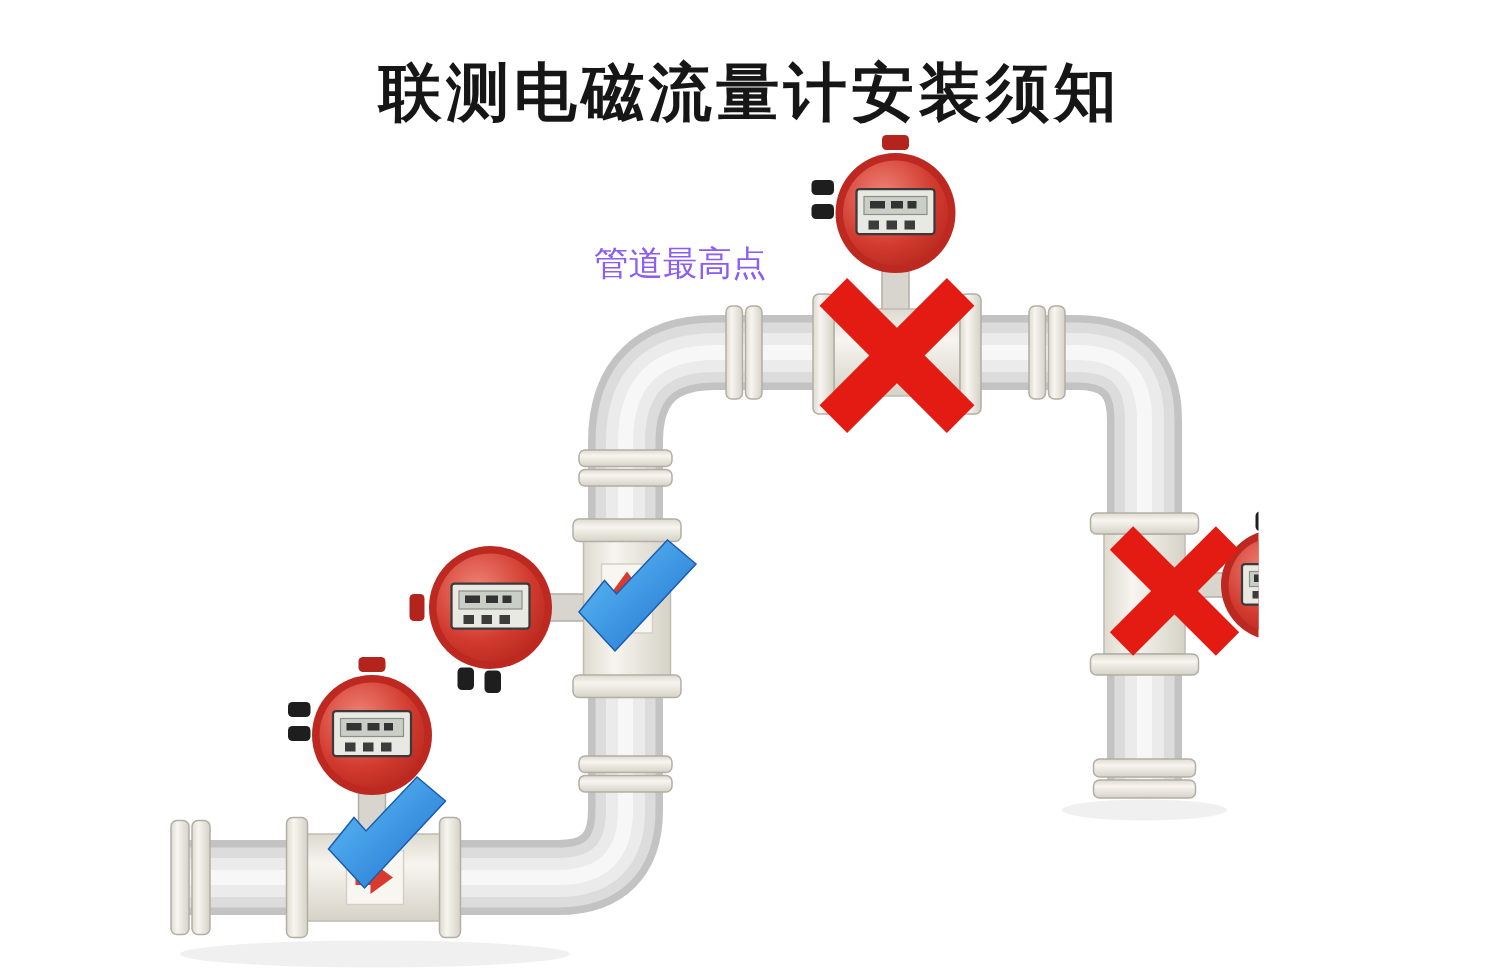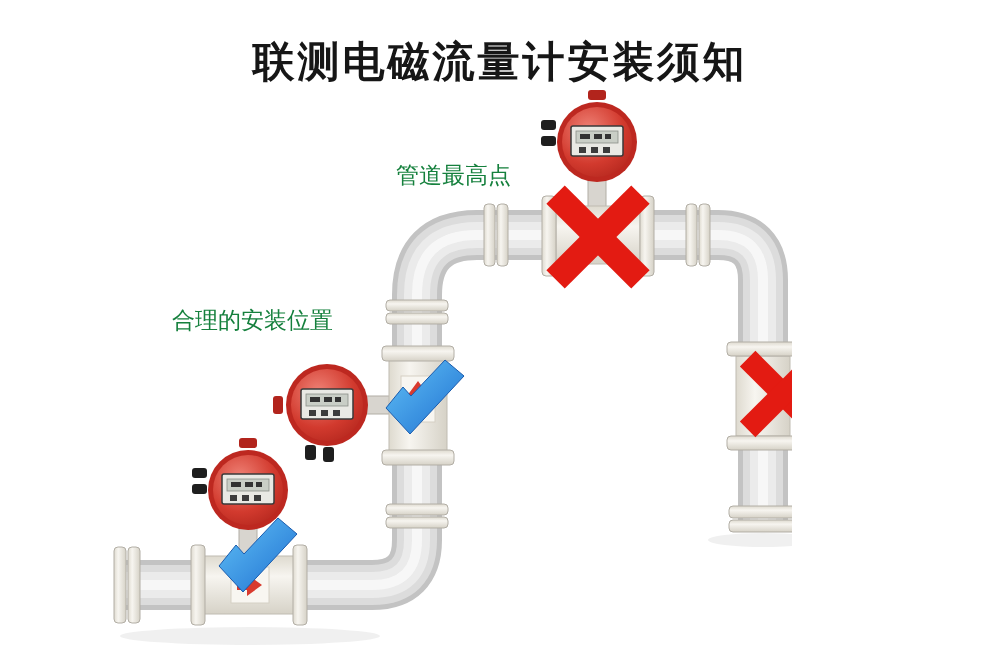--- a/index.html
+++ b/index.html
@@ -1,25 +1,26 @@
 <!DOCTYPE html>
 <html><head>
 <meta charset="utf-8">
 <style>
   html,body{margin:0;padding:0;background:#ffffff;}
   .stage{
     position:relative;width:792px;height:652px;background:#ffffff;overflow:hidden;
     font-family:Liberation Sans, sans-serif;
+    padding-left:47px;
   }
   .title{
     position:absolute;top:34px;left:0;width:1000px;text-align:center;
     font-size:42px;font-weight:bold;color:#161616;letter-spacing:3px;
   }
   .blue-label{
-    position:absolute;font-size:23px;font-weight:500;color:#15803d;white-space:nowrap;
+    position:absolute;font-size:23px;font-weight:500;color:#8b5cf6;white-space:nowrap;
   }
   .lbl-highest{left:396px;top:160px;}
   .lbl-good{left:172px;top:305px;}
   .lbl-discharge{left:616px;top:546px;}
   svg{position:absolute;left:0;top:0;}
 </style>
 </head>
 <body>
 
 <div class="stage">
@@ -192,15 +193,14 @@
       <rect x="727" y="342" width="72" height="14" rx="4" fill="url(#bodyV)" stroke="#b2aea5"></rect>
       <rect x="727" y="436" width="72" height="14" rx="4" fill="url(#bodyV)" stroke="#b2aea5"></rect>
     </g>
     <g transform="translate(783,394)" fill="#e31b12">
       <rect x="-50" y="-11" width="100" height="22" transform="rotate(45)"></rect>
       <rect x="-50" y="-11" width="100" height="22" transform="rotate(-45)"></rect>
     </g>
   </svg>
 
   <div class="blue-label lbl-highest">管道最高点</div>
-  <div class="blue-label lbl-good">合理的安装位置</div>
 
 </div>
 
 </body></html>

